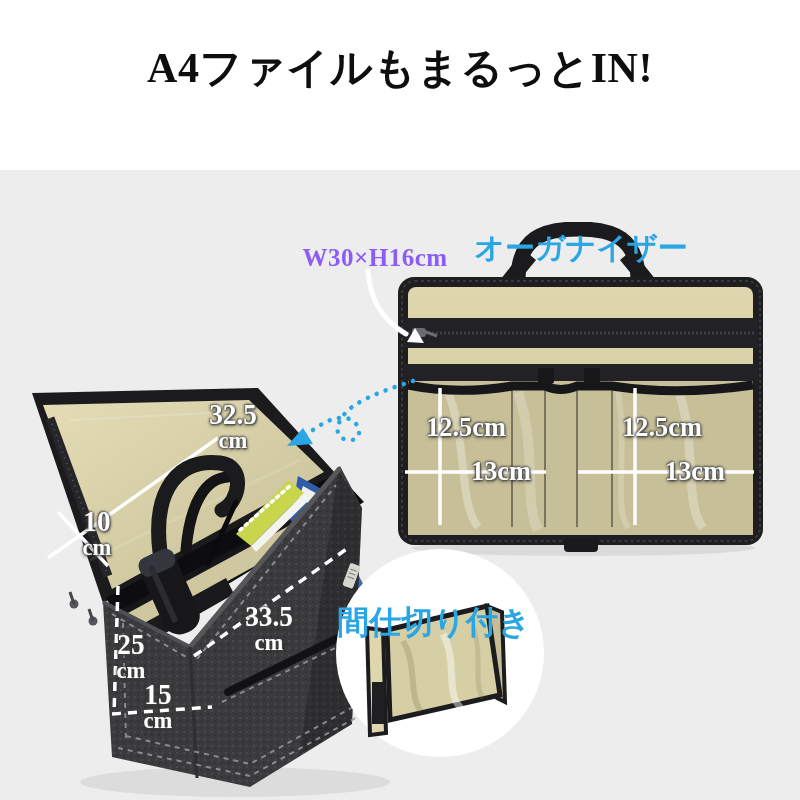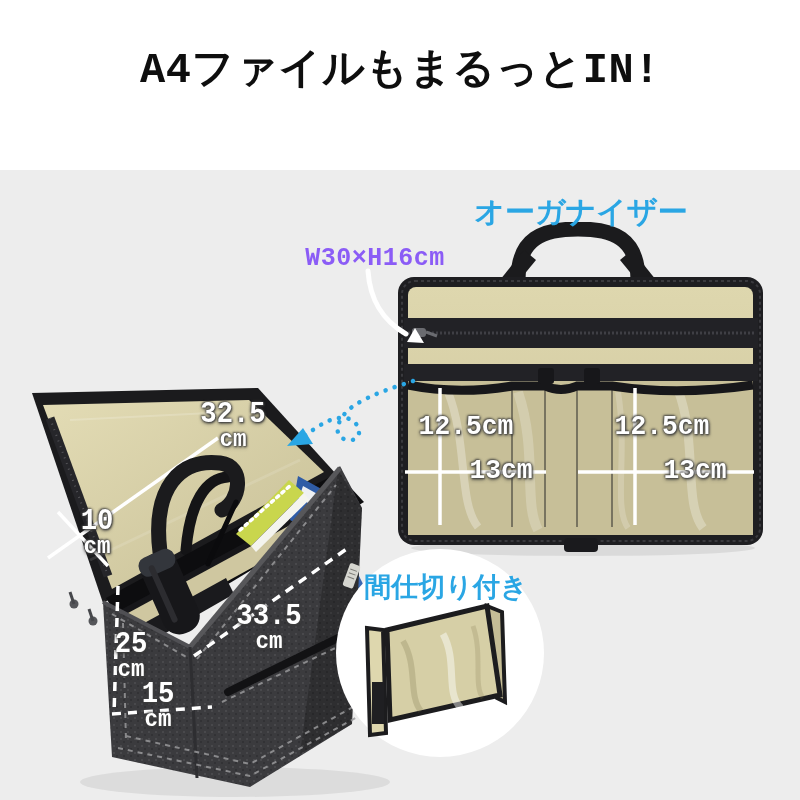--- a/index.html
+++ b/index.html
@@ -1,33 +1,33 @@
 <!DOCTYPE html>
 <html><head>
 <meta charset="utf-8">
 <style>
   html,body { margin:0; padding:0; }
   .stage {
     position:relative; width:800px; height:800px; background:#ffffff;
-    overflow:hidden; font-family:Liberation Mono, monospace;
+    overflow:hidden; font-family:Liberation Serif, serif;
   }
   .photo-bg { position:absolute; left:0; top:170px; width:800px; height:630px; background:#ededed; z-index:0; }
   .title-line {
     position:absolute; left:0; width:800px; text-align:center;
     font-weight:700; color:#0e0e0e; font-size:42px; letter-spacing:0.5px; z-index:5;
   }
   #title1 { top:40px; }
   #title2 { top:100px; }
   svg.photo { position:absolute; z-index:2; }
   .blue-label {
     position:absolute; transform:translate(-50%,-50%); color:#2aa6e4;
-    font-weight:700; white-space:nowrap; z-index:7;
+    font-weight:700; white-space:nowrap; z-index:7;margin-top:36px;
   }
   #organizer-label { left:581px; top:212px; font-size:30px; }
-  #divider-label   { left:446px; top:587px; font-size:27px; }
+  #divider-label   { left:434px; top:587px; font-size:32px; }
   #size-label {
     position:absolute; left:375px; top:258px; transform:translate(-50%,-50%);
     color:#8b5cf6; font-weight:700; font-size:25px; white-space:nowrap; z-index:7; letter-spacing:0.5px;
   }
   .meas {
     position:absolute; transform:translate(-50%,-50%) scaleX(0.94);
     color:#ffffff; font-weight:700; text-align:center; white-space:nowrap; z-index:6; line-height:0.95;
     text-shadow: 0 0 3px rgba(70,70,70,.95), 1px 1px 2px rgba(60,60,60,.9),
                  -1px -1px 2px rgba(60,60,60,.7), 0 2px 4px rgba(50,50,50,.55);
   }

